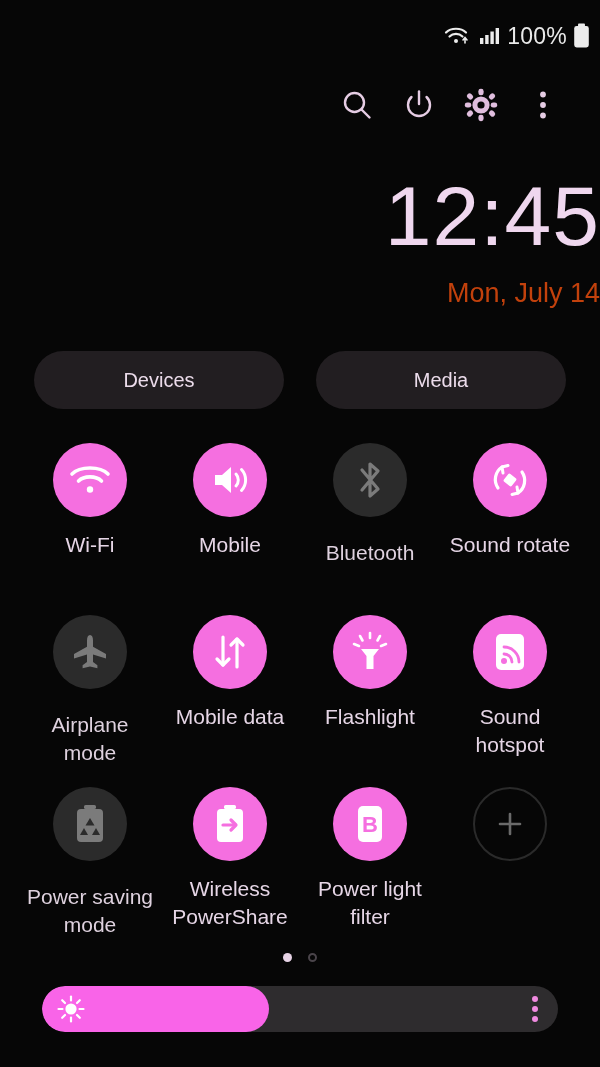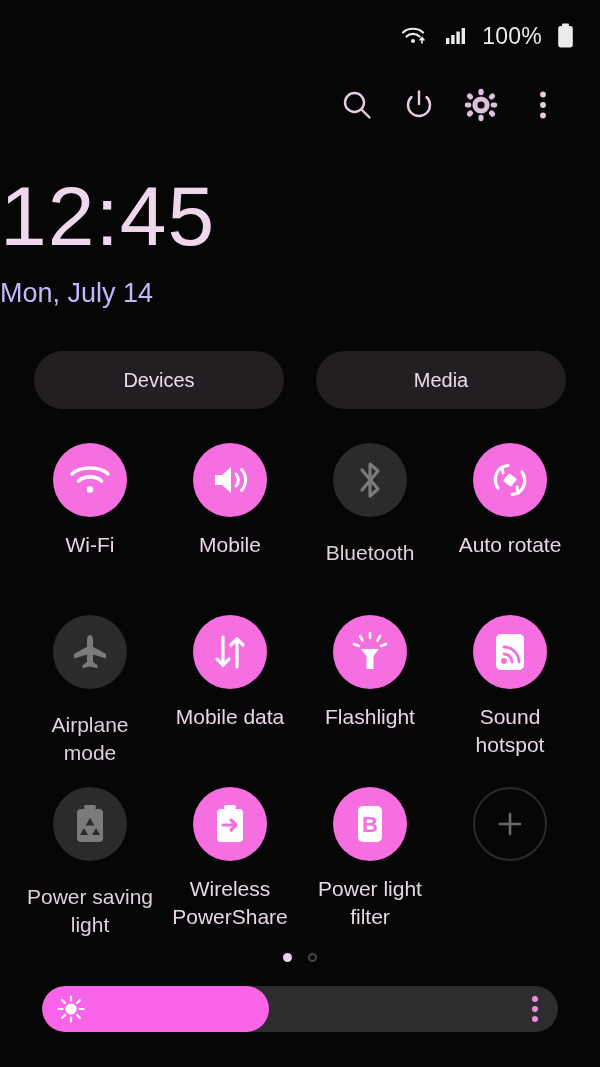--- a/index.html
+++ b/index.html
@@ -7,42 +7,42 @@
     width:600px; height:1067px;
     background:#000000;
     font-family:"Liberation Sans", sans-serif;
     overflow:hidden;
   }
   .screen { position:relative; width:600px; height:1067px; background:#060606; }
 
   
   .statusbar {
     height:72px; display:flex; align-items:center; justify-content:flex-end;
-    padding:0 26px 0 0; gap:15px;
+    padding:0 10px 0 0; gap:6px;
   }
   .statusbar .sb-icon { display:flex; align-items:center; }
   .sb-text { color:#e9e9e9; font-size:23px; letter-spacing:.2px; }
 
   
   .actionbar {
     height:66px; display:flex; align-items:center; justify-content:flex-end;
     gap:0; padding-right:26px;
   }
   .act-btn {
     width:62px; height:62px; display:flex; align-items:center; justify-content:center;
     cursor:pointer;
   }
 
   
-  .clock-wrap { text-align:left; margin-top:36px; }
+  .clock-wrap { text-align:right; margin-top:36px; }
   .clock-time {
     color:#efd7ee; font-size:84px; font-weight:300; line-height:1;
     letter-spacing:1px;
   }
-  .clock-date { color:#c4b5fd; font-size:27px; font-weight:400; margin-top:20px; }
+  .clock-date { color:#c2410c; font-size:27px; font-weight:400; margin-top:20px; }
 
   
   .chip-row { display:flex; gap:32px; padding:0 34px; margin-top:42px; }
   .chip {
     flex:1; height:58px; border-radius:29px; background:#221e21;
     display:flex; align-items:center; justify-content:center;
     color:#ecdceb; font-size:20px; cursor:pointer;
   }
 
   
@@ -210,21 +210,21 @@
     <div class="tile">
       <div class="tile-circle on">
         <svg width="42" height="42" viewBox="0 0 42 42">
           <path d="M13 8 A15 15 0 0 0 9 29" stroke="#fff" stroke-width="3.2" fill="none" stroke-linecap="round"></path>
           <path d="M29 34 A15 15 0 0 0 33 13" stroke="#fff" stroke-width="3.2" fill="none" stroke-linecap="round"></path>
           <path d="M13 8 l6 -1.5 M13 8 l1 6" stroke="#fff" stroke-width="3" fill="none" stroke-linecap="round"></path>
           <path d="M29 34 l-6 1.5 M29 34 l-1 -6" stroke="#fff" stroke-width="3" fill="none" stroke-linecap="round"></path>
           <rect x="16" y="16" width="10" height="10" rx="1.6" fill="#fff" transform="rotate(38 21 21)"></rect>
         </svg>
       </div>
-      <div class="tile-label">Auto rotate</div>
+      <div class="tile-label">Sound rotate</div>
     </div>
 
     <div class="tile">
       <div class="tile-circle off">
         <svg width="40" height="40" viewBox="0 0 40 40">
           <path d="M20 3 c2 0 3 2.2 3 5.4 v6.4 l13 7.2 v4.4 l-13 -3.8 v7.4 l4.4 3.2 v3 L20 34.6 l-7.4 1.6 v-3 L17 30 v-7.4 L4 26.4 V22 l13 -7.2 V8.4 C17 5.2 18 3 20 3 z" fill="#7b7b7b"></path>
         </svg>
       </div>
       <div class="tile-label off-label">Airplane mode</div>
     </div>
@@ -274,21 +274,21 @@
     <div class="tile">
       <div class="tile-circle off">
         <svg width="34" height="42" viewBox="0 0 34 42">
           <rect x="11" y="2" width="12" height="4" rx="1.6" fill="#7b7b7b"></rect>
           <rect x="4" y="6" width="26" height="33" rx="4" fill="#7b7b7b"></rect>
           <path d="M17 15 l4.5 7.5 h-9 z" fill="#2b2b2b"></path>
           <path d="M11 25 l4 7 h-8 z" fill="#2b2b2b"></path>
           <path d="M23 25 l4 7 h-8 z" fill="#2b2b2b"></path>
         </svg>
       </div>
-      <div class="tile-label off-label">Power saving light</div>
+      <div class="tile-label off-label">Power saving mode</div>
     </div>
 
     <div class="tile">
       <div class="tile-circle on">
         <svg width="34" height="42" viewBox="0 0 34 42">
           <rect x="11" y="2" width="12" height="4" rx="1.6" fill="#fff"></rect>
           <rect x="4" y="6" width="26" height="33" rx="4" fill="#fff"></rect>
           <g stroke="#f56fe0" stroke-width="3.2" fill="none" stroke-linecap="round" stroke-linejoin="round">
             <line x1="10" y1="22" x2="22" y2="22"></line>
             <polyline points="18,17 23,22 18,27"></polyline>

